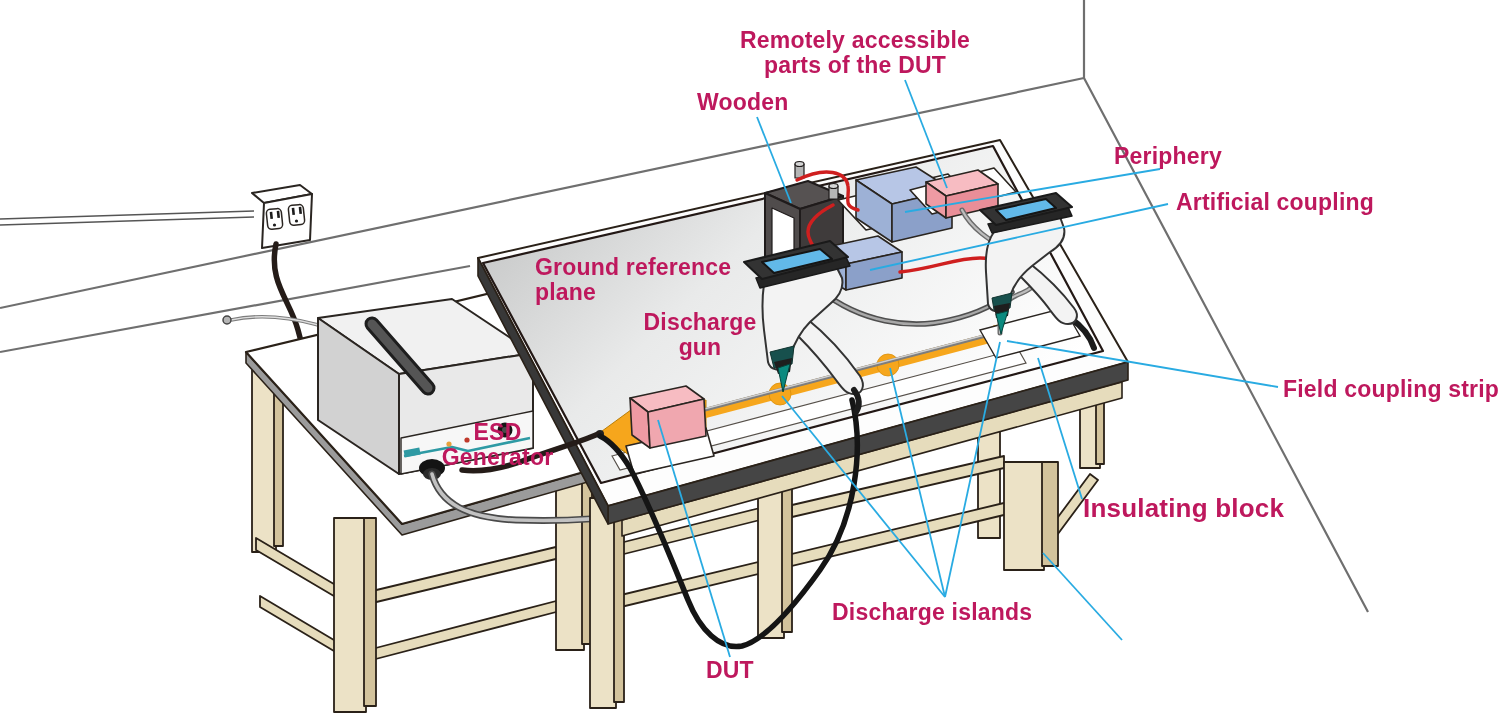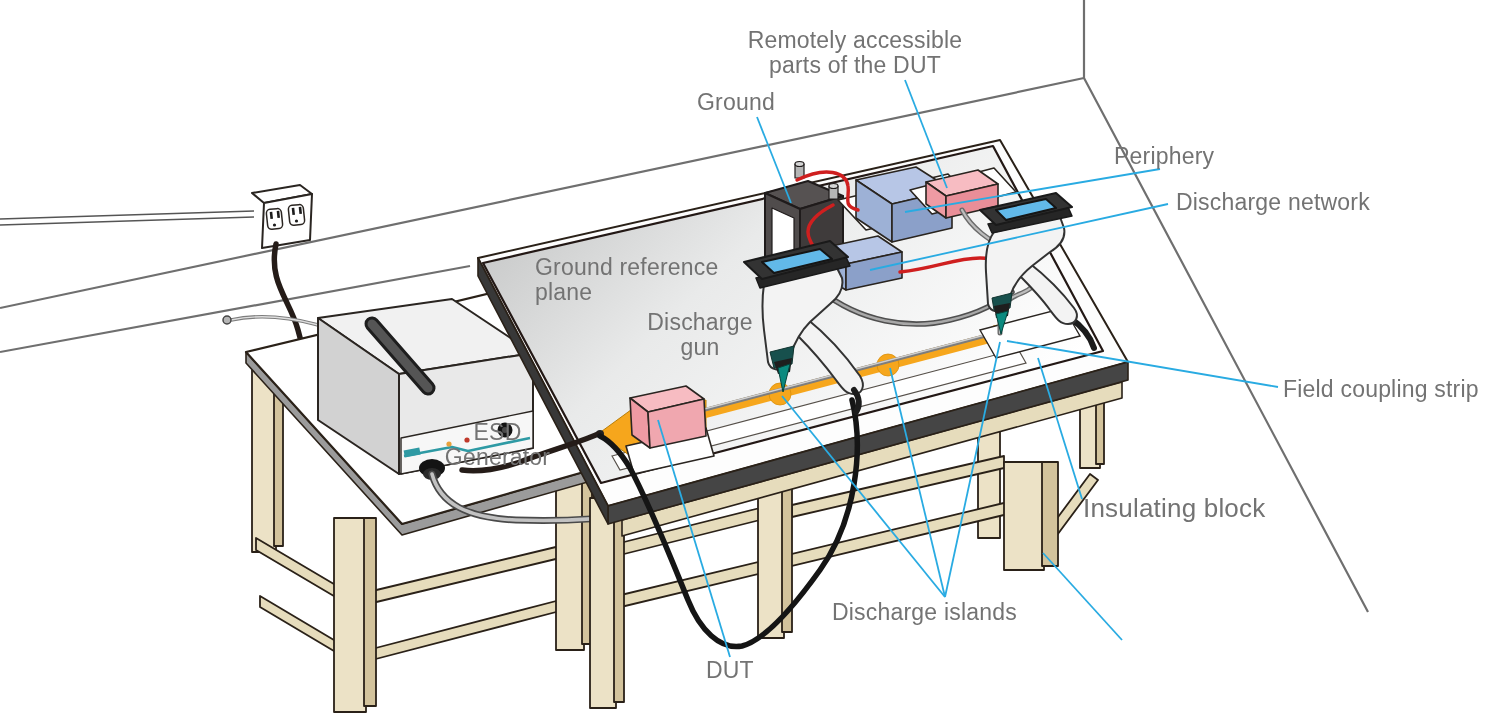--- a/index.html
+++ b/index.html
@@ -1,20 +1,20 @@
 <!DOCTYPE html>
 <html><head>
 <meta charset="utf-8">
 <style>
   html,body{margin:0;padding:0;background:#fff;}
   .stage{position:relative;width:1500px;height:716px;background:#ffffff;overflow:hidden;
          font-family:"Liberation Sans",sans-serif;}
   svg{position:absolute;left:0;top:0;}
-  .lbl{position:absolute;font-size:23px;line-height:25px;color:#737373;
-       white-space:pre-line;letter-spacing:0.2px;}
+  .lbl{position:absolute;font-size:23px;line-height:25px;color:#be185d;
+       white-space:pre-line;letter-spacing:0.2px;font-weight:bold;}
   .lbl.center{text-align:center;}
   .lbl.big{font-size:26px;line-height:28px;}
 </style>
 </head>
 <body>
 
 <div class="stage">
 
 <svg width="1500" height="716" viewBox="0 0 1500 716">
   <defs>
@@ -245,25 +245,25 @@
     <path d="M945,597 L1000,342"></path>
     <path d="M658,420 L730,657"></path>
     <path d="M1043,553 L1122,640"></path>
   </g>
 </svg>
 
 
 <div class="lbl center" style="left:725px;top:28px;width:260px">Remotely accessible
 parts of the DUT</div>
 
-<div class="lbl" style="left:697px;top:90px">Ground</div>
+<div class="lbl" style="left:697px;top:90px">Wooden</div>
 
 <div class="lbl" style="left:1114px;top:144px">Periphery</div>
 
-<div class="lbl" style="left:1176px;top:190px">Discharge network</div>
+<div class="lbl" style="left:1176px;top:190px">Artificial coupling</div>
 
 <div class="lbl center" style="left:630px;top:310px;width:140px">Discharge
 gun</div>
 
 <div class="lbl" style="left:535px;top:255px">Ground reference
 plane</div>
 
 <div class="lbl center" style="left:430px;top:420px;width:135px">ESD
 Generator</div>
 

